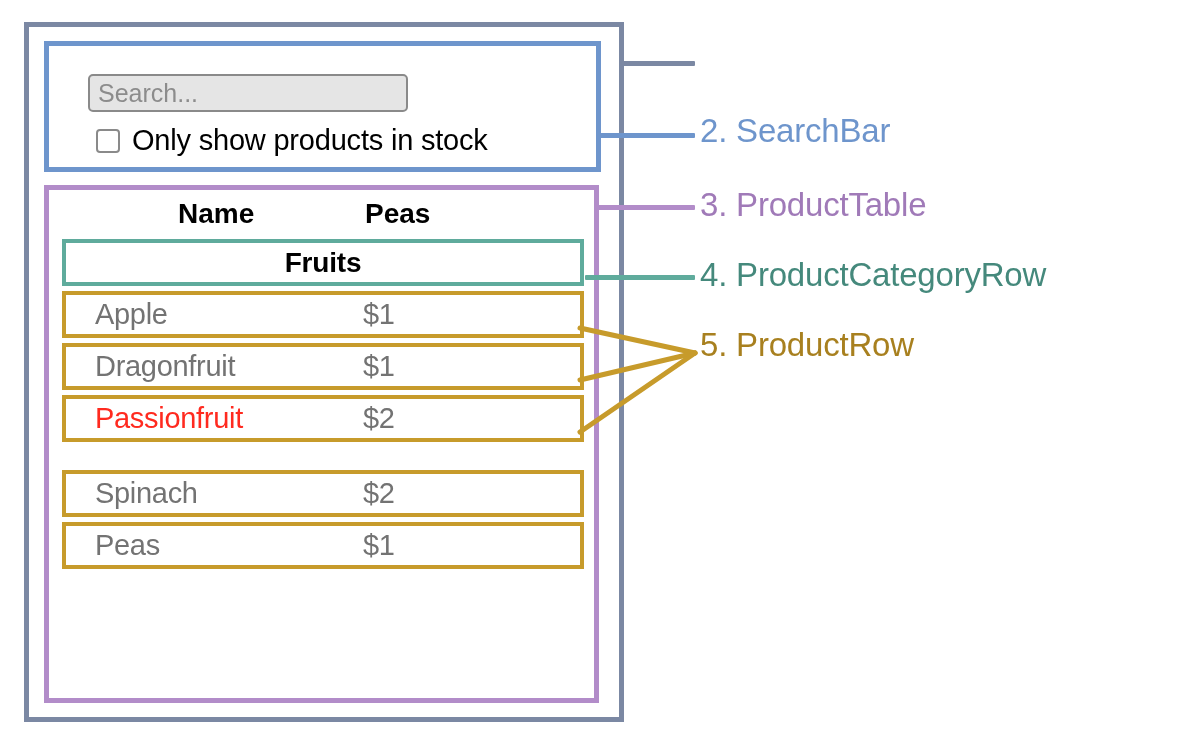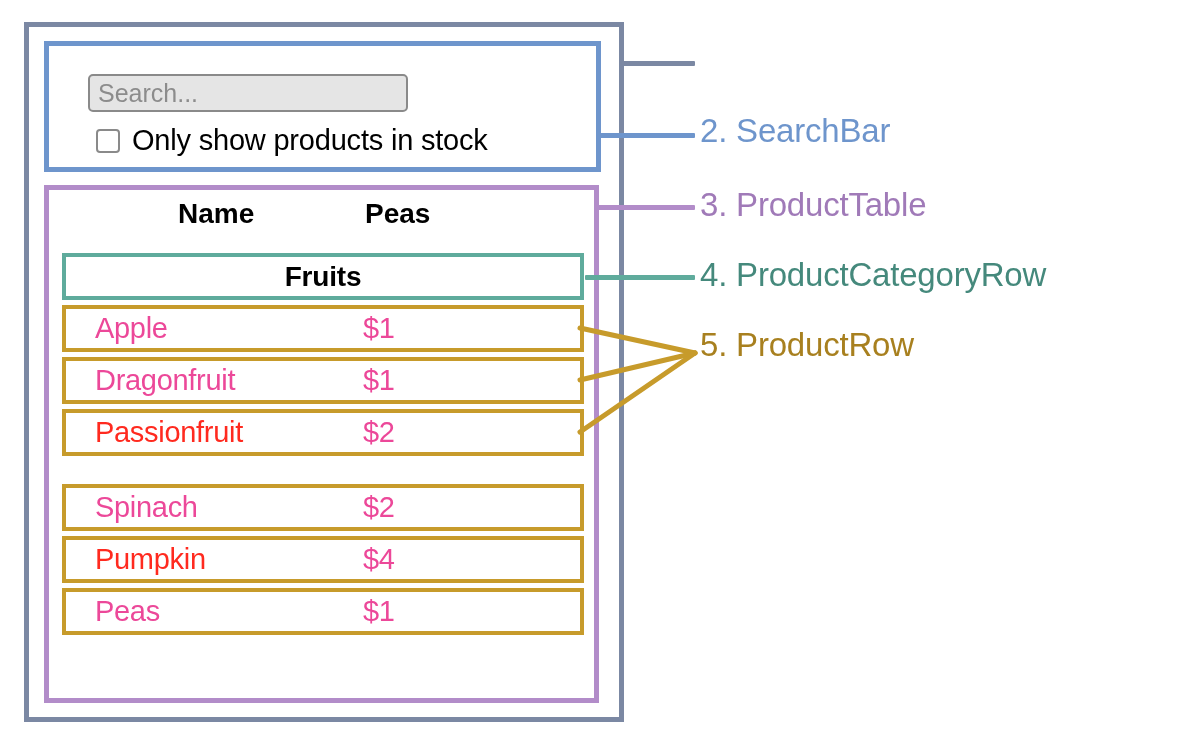--- a/index.html
+++ b/index.html
@@ -98,21 +98,21 @@
     font-size: 28px;
     font-weight: bold;
     color: #000000;
     font-family: "Liberation Sans", sans-serif;
   }
   .th-name  { left: 116px; }
   .th-price { left: 303px; }
 
   .rows {
     position: absolute;
-    left: 62px; top: 253px;
+    left: 62px; top: 239px;
     width: 522px;
   }
 
   .category-row {
     box-sizing: border-box;
     width: 522px; height: 47px;
     border: 4px solid #5fab9c;
     background: #ffffff;
     display: flex;
     align-items: center;
@@ -134,21 +134,21 @@
     background: #ffffff;
     position: relative;
     margin-bottom: 5px;
   }
   .product-row .cell-name,
   .product-row .cell-price {
     position: absolute;
     top: 50%;
     transform: translateY(-52%);
     font-size: 29px;
-    color: #ec4899;
+    color: #737373;
     font-family: "Liberation Sans", sans-serif;
     letter-spacing: -0.3px;
     white-space: nowrap;
   }
   .product-row .cell-name  { left: 29px; }
   .product-row .cell-price { left: 297px; }
   .product-row.out-of-stock .cell-name { color: #ff2a1f; }
 
   .group-gap { height: 23px; }
 
@@ -229,24 +229,20 @@
     </div>
 
     <div class="group-gap"></div>
 
 
     <div class="product-row">
       <span class="cell-name">Spinach</span>
       <span class="cell-price">$2</span>
     </div>
 
-    <div class="product-row out-of-stock">
-      <span class="cell-name">Pumpkin</span>
-      <span class="cell-price">$4</span>
-    </div>
 
     <div class="product-row">
       <span class="cell-name">Peas</span>
       <span class="cell-price">$1</span>
     </div>
 
   </div>
 
   <div class="leader leader-1"></div>
   <div class="leader leader-2"></div>

